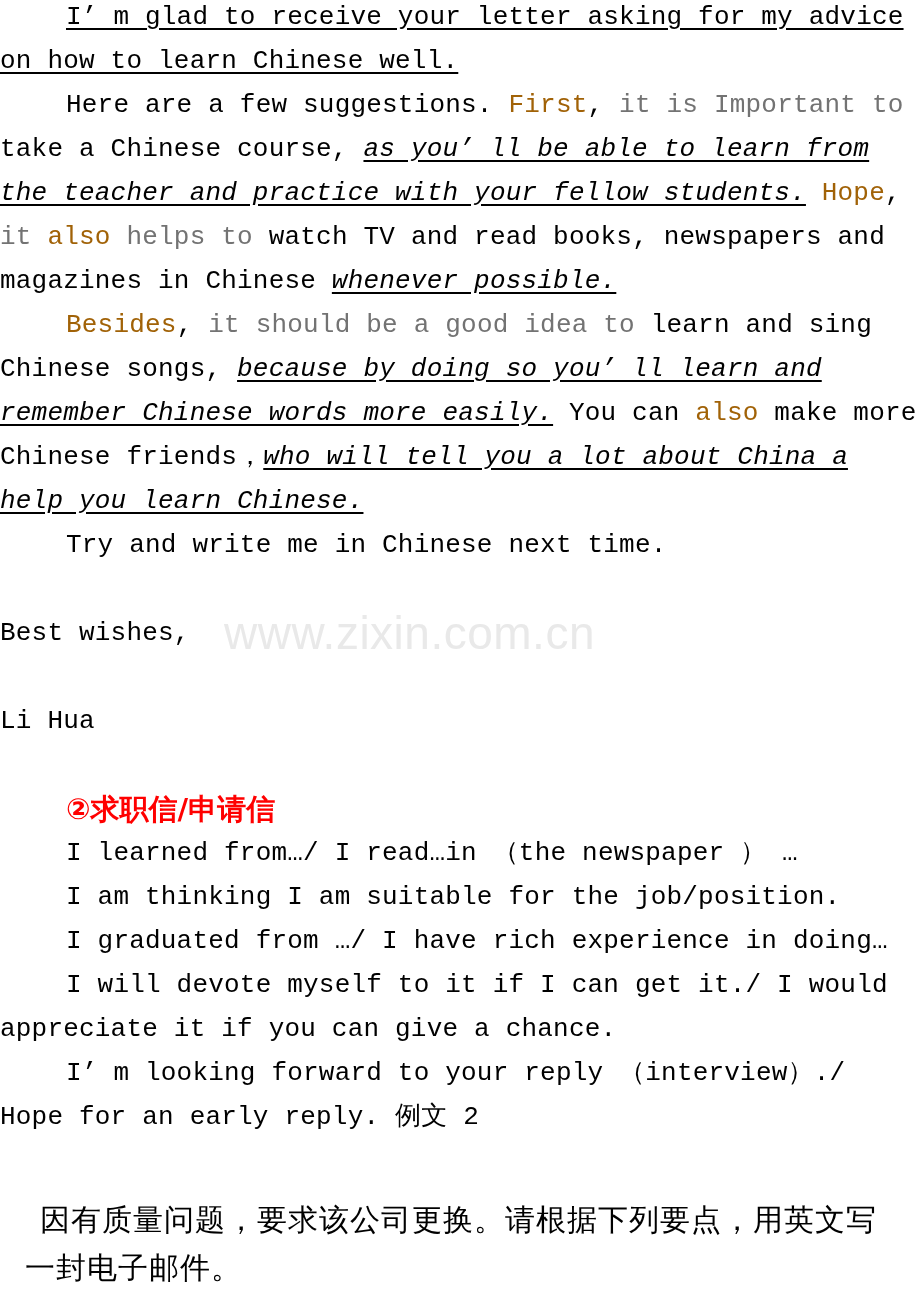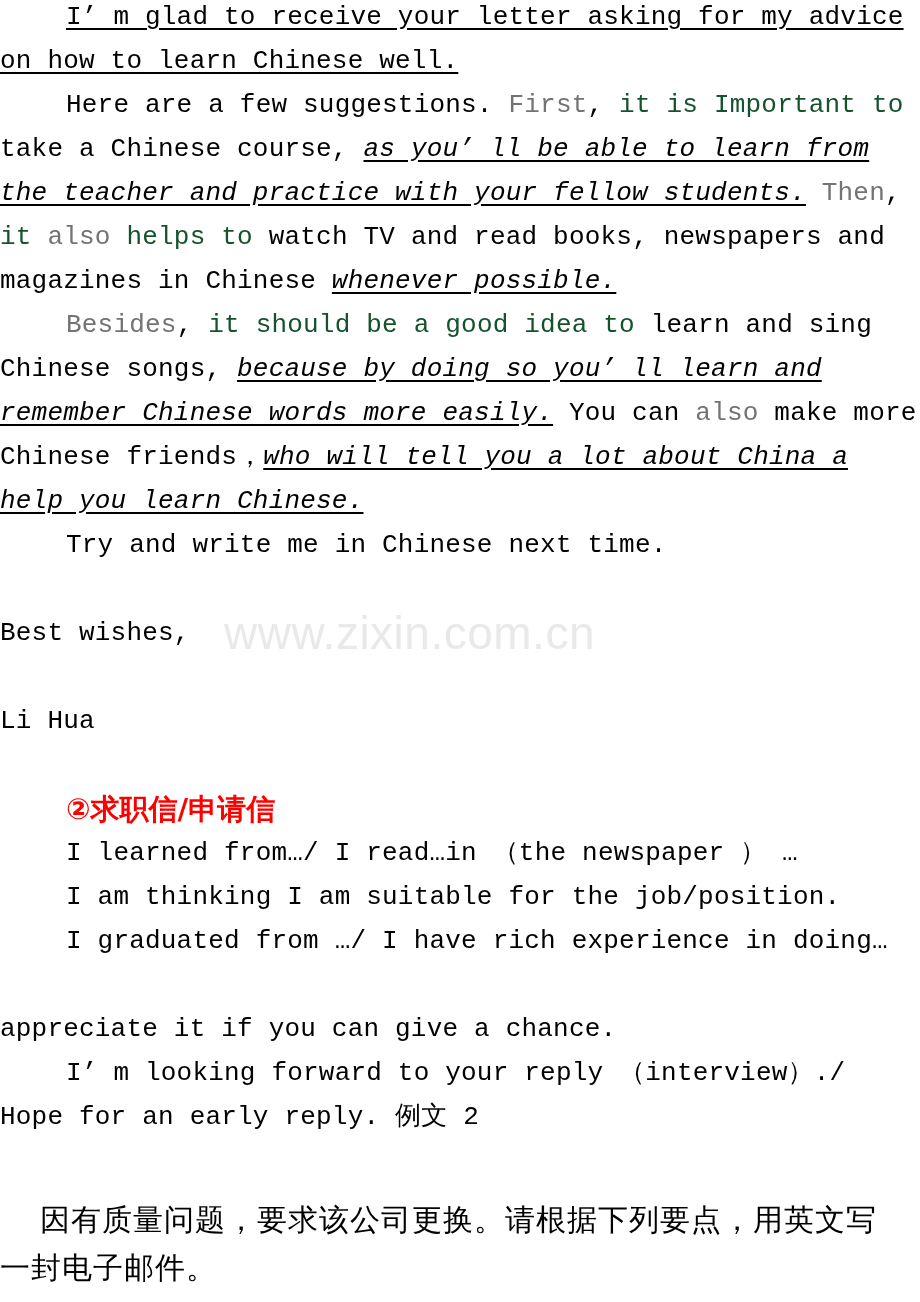--- a/index.html
+++ b/index.html
@@ -56,22 +56,22 @@
 
   
   .mono {
     font-family: "Liberation Mono", "DejaVu Sans Mono", monospace;
     font-size: 26px;
     letter-spacing: 0.2px;
   }
 
   .u  { text-decoration: underline; text-underline-offset: 4px; }
   .it { font-style: italic; text-decoration: underline; }
-  .red   { color: #14532d; }
-  .green { color: #737373; }
+  .red   { color: #737373; }
+  .green { color: #a16207; }
 
   
   .cn-head {
     position: absolute;
     left: 66px;
     font-family: "DejaVu Sans", "Liberation Sans", sans-serif;
     font-weight: bold;
     font-size: 29px;
     color: #ff0000;
     white-space: nowrap;
@@ -100,21 +100,21 @@
   <div class="doc">
 
     <div class="line mono" style="top:2px;"><span class="ind"></span><span class="u">I’ m glad to receive your letter asking for my advice</span></div>
 
     <div class="line mono" style="top:46px;"><span class="u">on how to learn Chinese well.</span></div>
 
     <div class="line mono" style="top:90px;"><span class="ind"></span><span>Here are a few suggestions. </span><span class="green">First</span><span>, </span><span class="red">it is Important to</span></div>
 
     <div class="line mono" style="top:134px;"><span>take a Chinese course, </span><span class="u it">as you’ ll be able to learn from</span></div>
 
-    <div class="line mono" style="top:178px;"><span class="u it">the teacher and practice with your fellow students.</span><span> </span><span class="green">Then</span><span>,</span></div>
+    <div class="line mono" style="top:178px;"><span class="u it">the teacher and practice with your fellow students.</span><span> </span><span class="green">Hope</span><span>,</span></div>
 
     <div class="line mono" style="top:222px;"><span class="red">it</span><span> </span><span class="green">also</span><span> </span><span class="red">helps to</span><span> watch TV and read books, newspapers and</span></div>
 
     <div class="line mono" style="top:266px;"><span>magazines in Chinese </span><span class="u it">whenever possible.</span></div>
 
     <div class="line mono" style="top:310px;"><span class="ind"></span><span class="green">Besides</span><span>, </span><span class="red">it should be a good idea to</span><span> learn and sing</span></div>
 
     <div class="line mono" style="top:354px;"><span>Chinese songs, </span><span class="u it">because by doing so you’ ll learn and</span></div>
 
     <div class="line mono" style="top:398px;"><span class="u it">remember Chinese words more easily.</span><span> You can </span><span class="green">also</span><span> make more</span></div>
@@ -130,28 +130,28 @@
     <div class="line mono" style="top:706px;"><span>Li Hua</span></div>
 
     <div class="cn-head" style="top:790px;">②求职信/申请信</div>
 
     <div class="line mono" style="top:838px;"><span class="ind"></span><span>I learned from…/ I read…in （the newspaper ） …</span></div>
 
     <div class="line mono" style="top:882px;"><span class="ind"></span><span>I am thinking I am suitable for the job/position.</span></div>
 
     <div class="line mono" style="top:926px;"><span class="ind"></span><span>I graduated from …/ I have rich experience in doing…</span></div>
 
-    <div class="line mono" style="top:970px;"><span class="ind"></span></div>
+    <div class="line mono" style="top:970px;"><span class="ind"></span><span>I will devote myself to it if I can get it./ I would</span></div>
 
     <div class="line mono" style="top:1014px;"><span>appreciate it if you can give a chance.</span></div>
 
     <div class="line mono" style="top:1058px;"><span class="ind"></span><span>I’ m looking forward to your reply （interview）./</span></div>
 
     <div class="line mono" style="top:1102px;"><span>Hope for an early reply. 例文 2</span></div>
 
     <div class="cn-line" style="top:1152px;"><span class="ind"></span></div>
 
     <div class="cn-line" style="top:1200px;margin-left:40px;"><span>因有质量问题，要求该公司更换。请根据下列要点，用英文写</span></div>
 
-    <div class="cn-line" style="top:1248px;"><span>一封电子邮件。</span></div>
+    <div class="cn-line" style="top:1248px;padding-left:25px;"><span>一封电子邮件。</span></div>
 
   </div>
 </div>
 
 </body></html>

